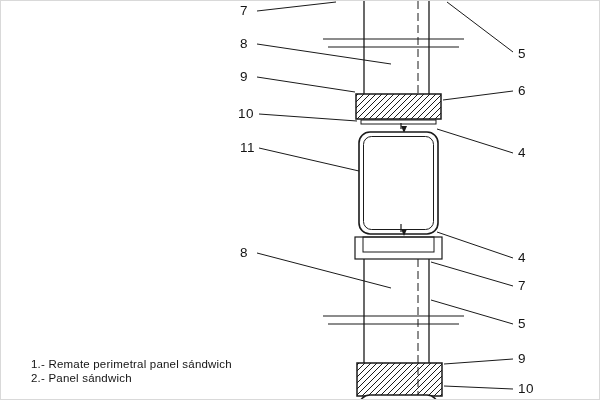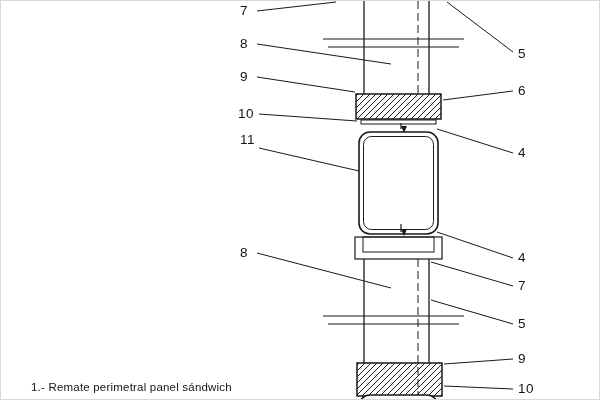--- a/index.html
+++ b/index.html
@@ -10,21 +10,21 @@
   }
   .canvas svg{position:absolute;left:0;top:0;}
   .co{
     position:absolute;font-size:13.5px;letter-spacing:.5px;color:#141414;
     line-height:14px;user-select:none;
   }
   .legend{
     position:absolute;left:30px;top:356px;font-size:11.5px;line-height:14px;
     letter-spacing:.2px;color:#141414;
   }
-  .legend div{white-space:nowrap;margin-top:23px;}
+  .legend div{white-space:nowrap;}
 </style>
 </head>
 <body>
 
 <div class="canvas">
 
   <svg width="600" height="400" viewBox="0 0 600 400">
     <defs>
       <pattern id="hatch" width="6" height="6" patternUnits="userSpaceOnUse">
         <path d="M-1,7 L7,-1 M-1,1 L1,-1 M5,7 L7,5" stroke="#1a1a1a" stroke-width="1" fill="none"></path>
@@ -96,29 +96,30 @@
       <path d="M430,299 L512,323"></path>
       <path d="M443,363 L512,358"></path>
       <path d="M443,385 L512,388"></path>
     </g>
   </svg>
 
   <div class="co" style="left:239px;top:3px">7</div>
   <div class="co" style="left:239px;top:36px">8</div>
   <div class="co" style="left:239px;top:69px">9</div>
   <div class="co" style="left:237px;top:106px">10</div>
-  <div class="co" style="left:239px;top:132px">11</div>
+  <div class="co" style="left:239px;top:140px">11</div>
   <div class="co" style="left:239px;top:245px">8</div>
 
   <div class="co" style="left:517px;top:46px">5</div>
   <div class="co" style="left:517px;top:83px">6</div>
   <div class="co" style="left:517px;top:145px">4</div>
   <div class="co" style="left:517px;top:250px">4</div>
   <div class="co" style="left:517px;top:278px">7</div>
   <div class="co" style="left:517px;top:316px">5</div>
   <div class="co" style="left:517px;top:351px">9</div>
   <div class="co" style="left:517px;top:381px">10</div>
 
   <div class="legend">
     <div>1.- Remate perimetral panel sándwich</div>
+    <div>2.- Panel sándwich</div>
   </div>
 
 </div>
 
 </body></html>

